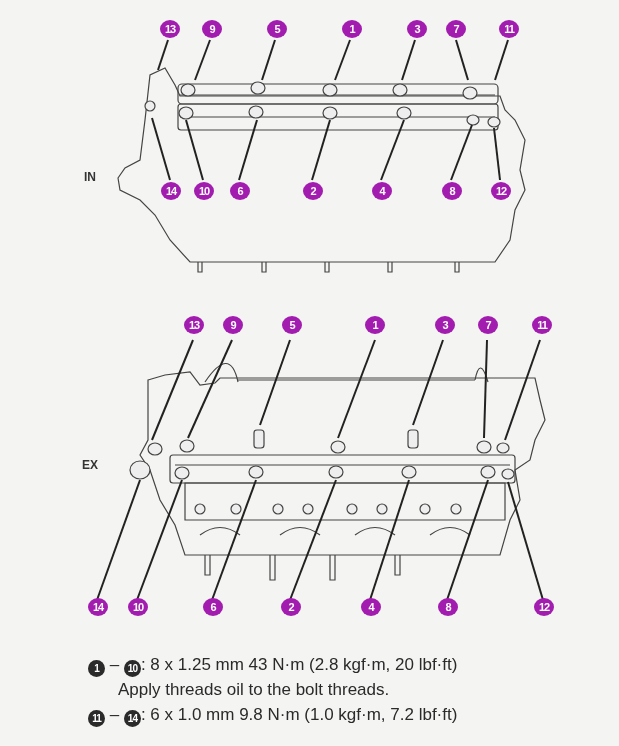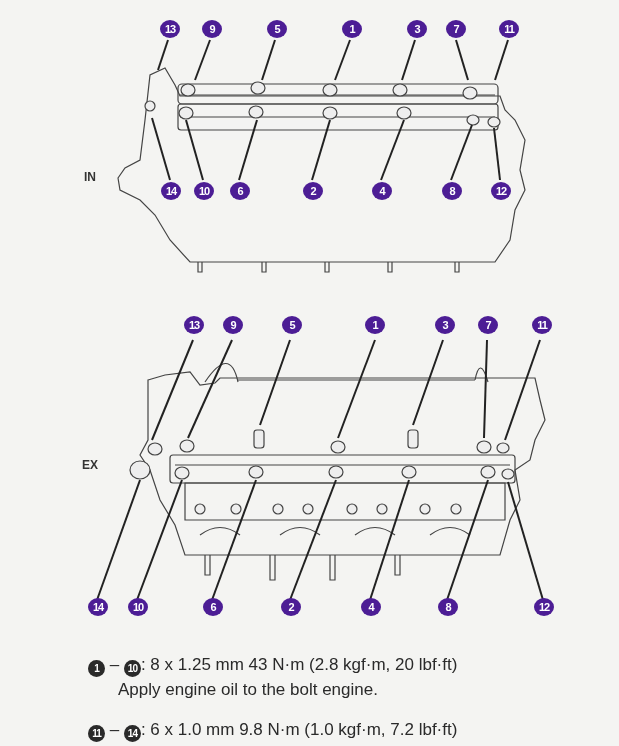--- a/index.html
+++ b/index.html
@@ -1,18 +1,18 @@
 <!DOCTYPE html>
 <html><head>
 <meta charset="utf-8">
 <style>
   html,body{margin:0;padding:0;background:#f4f4f2;}
   body{width:619px;height:746px;position:relative;overflow:hidden;font-family:"Liberation Sans",sans-serif;color:#222;}
   svg{position:absolute;left:0;top:0;}
-  .badge{position:absolute;width:20px;height:18px;border-radius:50%;background:#4c1d95;color:#fff;font-weight:bold;font-size:11px;line-height:18px;text-align:center;font-family:"Liberation Sans",sans-serif;letter-spacing:-1px;}
+  .badge{position:absolute;width:20px;height:18px;border-radius:50%;background:#a21caf;color:#fff;font-weight:bold;font-size:11px;line-height:18px;text-align:center;font-family:"Liberation Sans",sans-serif;letter-spacing:-1px;}
   .side-label{position:absolute;font-size:12px;font-weight:bold;color:#333;}
   .spec{position:absolute;left:88px;font-size:17px;color:#2a2a2a;white-space:nowrap;}
   .spec .b{display:inline-block;width:17px;height:17px;border-radius:50%;background:#2a2a2a;color:#fff;font-size:10px;font-weight:bold;line-height:17px;text-align:center;vertical-align:-2px;letter-spacing:-1px;}
 </style>
 </head>
 <body>
 
 <svg width="619" height="746" viewBox="0 0 619 746">
   <g fill="none" stroke="#444" stroke-width="1.2">
 
@@ -143,17 +143,17 @@
   <div class="badge" style="left:281px;top:598px;">2</div>
   <div class="badge" style="left:361px;top:598px;">4</div>
   <div class="badge" style="left:438px;top:598px;">8</div>
   <div class="badge" style="left:534px;top:598px;">12</div>
 </div>
 
 <div>
   <div class="spec" style="top:655px;">
     <span class="b">1</span><span> – </span><span class="b">10</span><span>: 8 x 1.25 mm 43 N·m (2.8 kgf·m, 20 lbf·ft)</span>
   </div>
-  <div class="spec" style="top:680px;left:118px;">Apply engine oil to the bolt engine.</div>
-  <div class="spec" style="top:720px;">
+  <div class="spec" style="top:680px;left:118px;">Apply threads oil to the bolt threads.</div>
+  <div class="spec" style="top:705px;">
     <span class="b">11</span><span> – </span><span class="b">14</span><span>: 6 x 1.0 mm 9.8 N·m (1.0 kgf·m, 7.2 lbf·ft)</span>
   </div>
 </div>
 
 </body></html>

